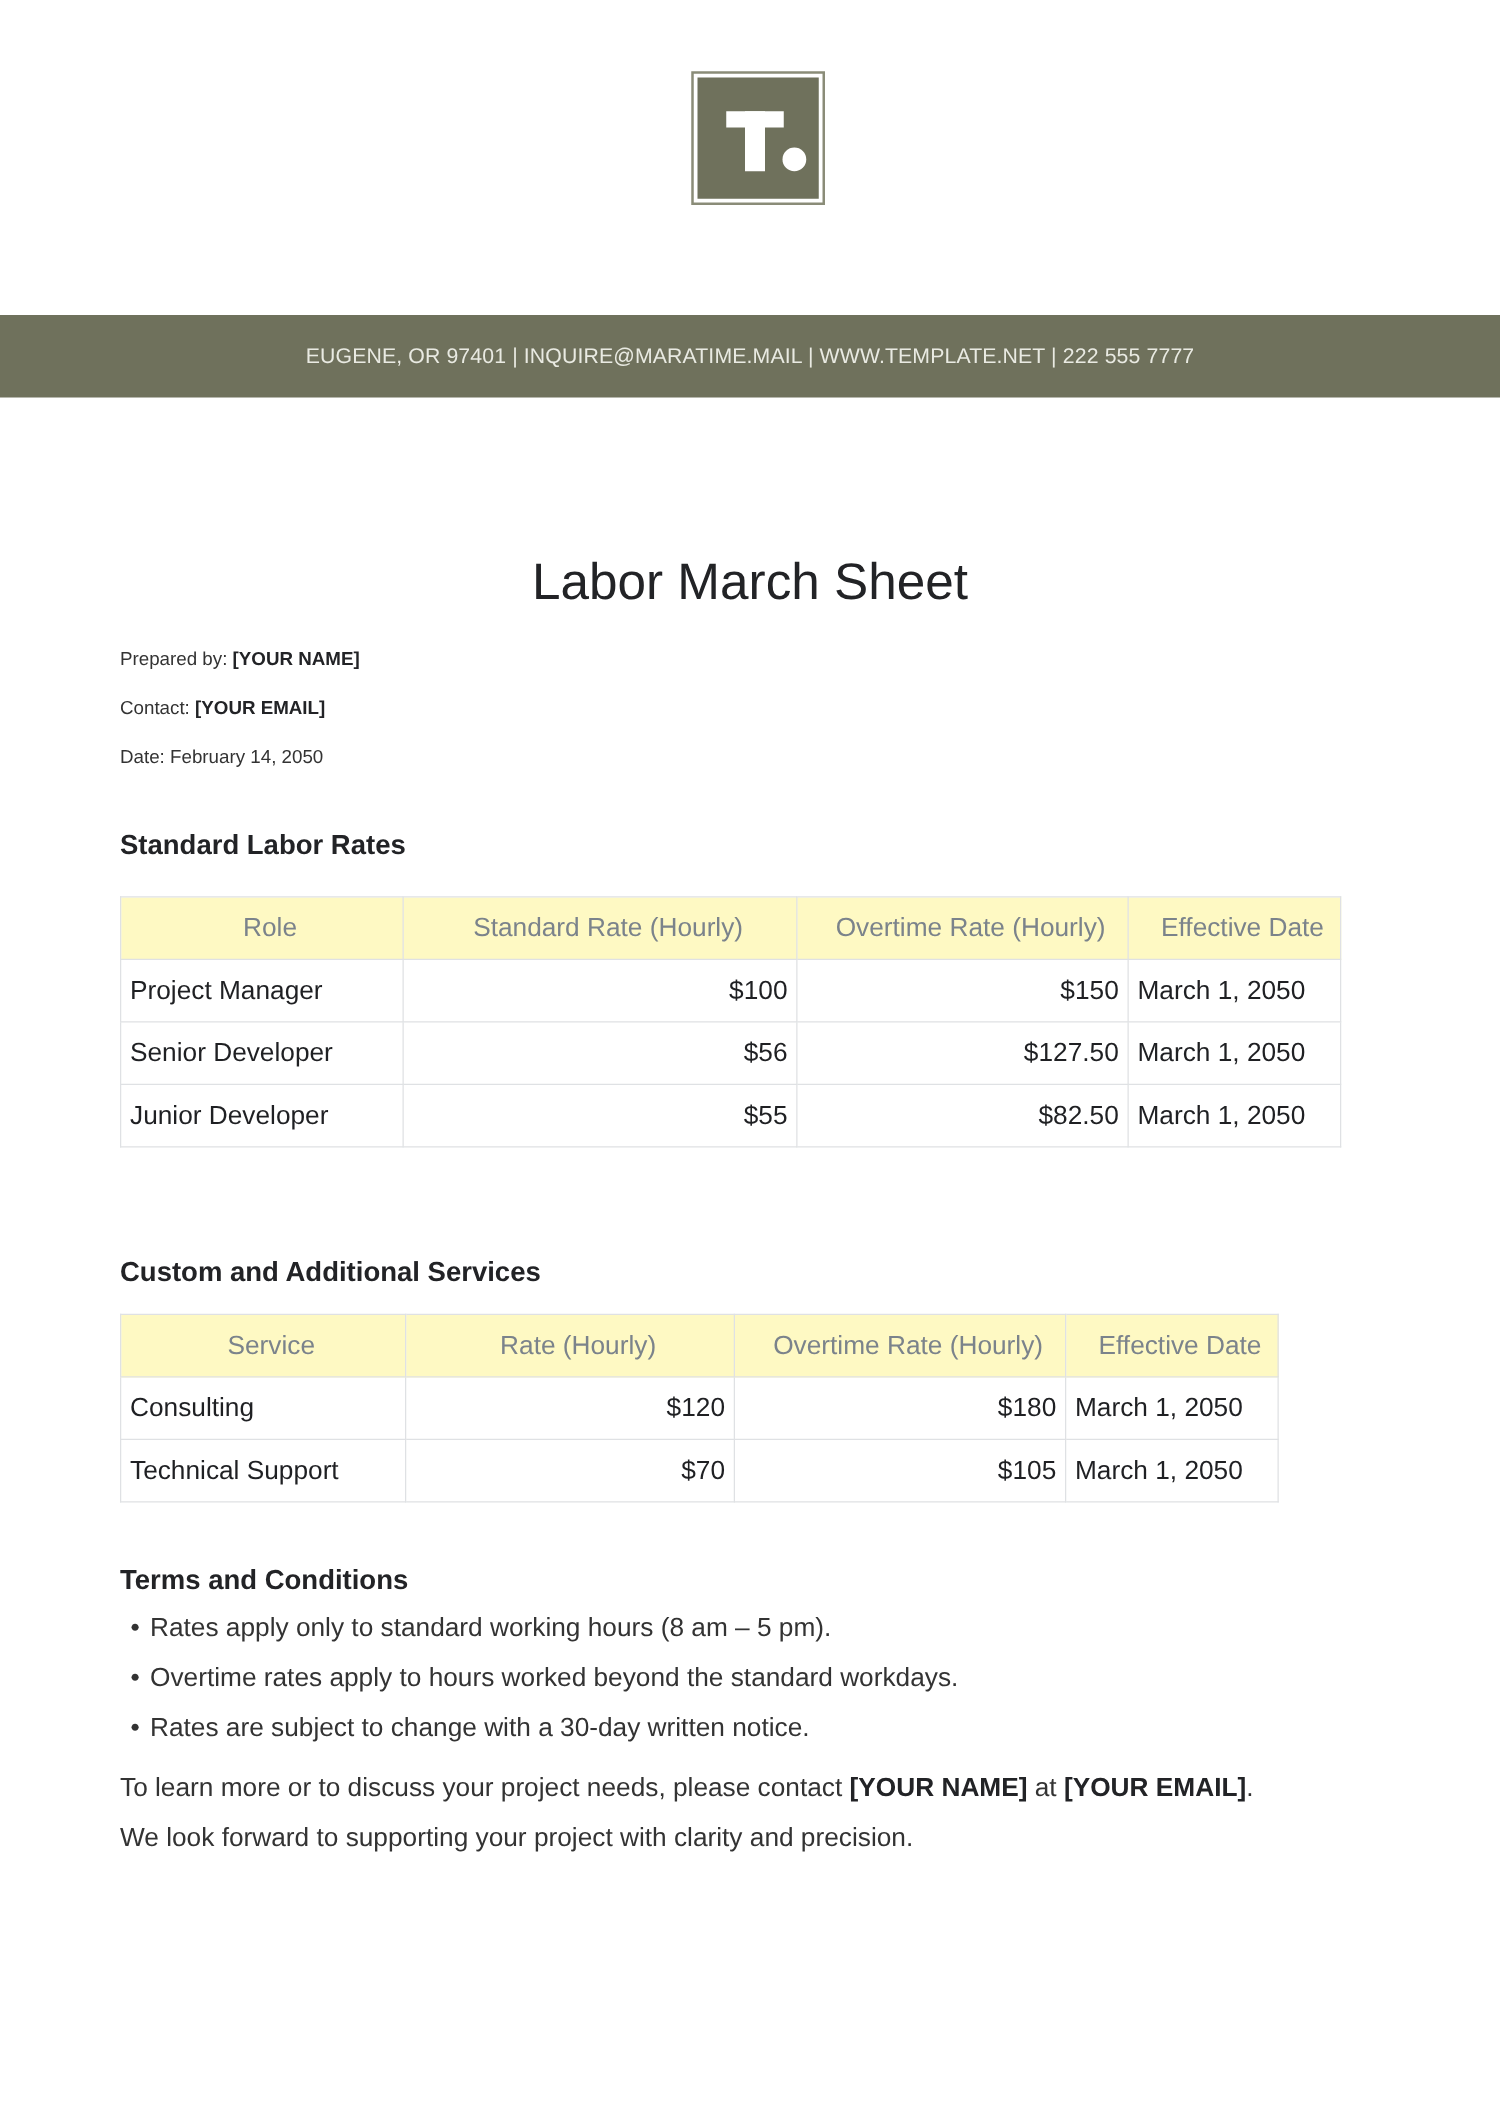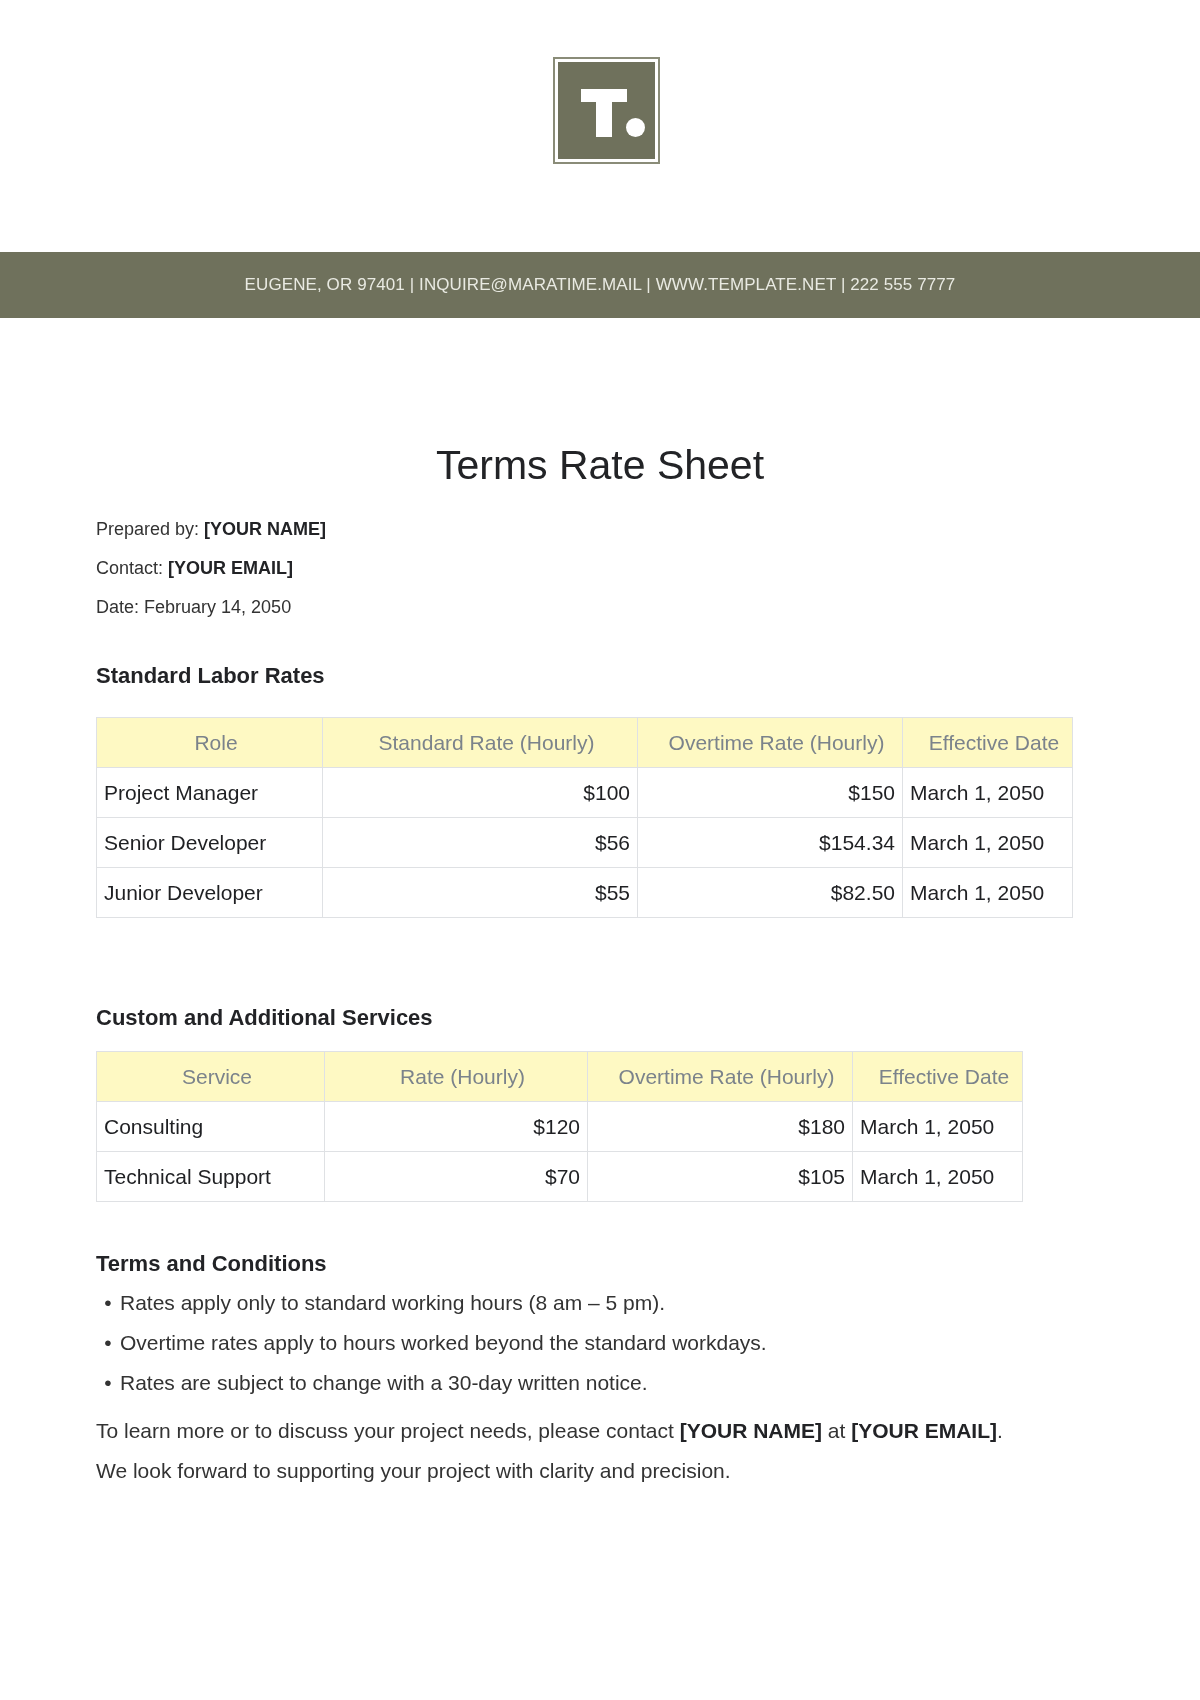--- a/index.html
+++ b/index.html
@@ -21,21 +21,21 @@
     position: absolute; left: 0; top: 224px; width: 1200px; height: 66px;
     background: #6f715c; color: #e9eae2; font-size: 17px;
     display: flex; align-items: center; justify-content: center; letter-spacing: 0.1px; margin-top: 28px;
   }
 
   .title {
     position: absolute; left: 0; width: 1200px; top: 442px; text-align: center;
     font-size: 41px; font-weight: 500; color: #222326;
   }
 
-  .meta { position: absolute; left: 96px; font-size: 18px; color: #333; }
+  .meta { position: absolute; left: 96px; font-size: 15px; color: #333; }
   .meta b { color: #222326; }
 
   .h2 { position: absolute; left: 96px; font-size: 22px; font-weight: bold; color: #222326; }
 
   table.rates {
     position: absolute; left: 96px; border-collapse: collapse; font-size: 21px;
   }
   table.rates th, table.rates td {
     border: 1.5px solid #dfe1e4; height: 50px; padding: 0 7px; box-sizing: border-box;
   }
@@ -59,21 +59,21 @@
     <div class="logo-t-bar"></div>
     <div class="logo-t-stem"></div>
     <div class="logo-dot"></div>
   </div>
 </div>
 
 <div class="band">
   <span>EUGENE, OR 97401 | INQUIRE@MARATIME.MAIL | WWW.TEMPLATE.NET | 222 555 7777</span>
 </div>
 
-<div class="title">Terms Rate Sheet</div>
+<div class="title">Labor March Sheet</div>
 
 <div class="meta" style="top:519px;">
   <span>Prepared by:</span>
   <b>[YOUR NAME]</b>
 </div>
 <div class="meta" style="top:558px;">
   <span>Contact:</span>
   <b>[YOUR EMAIL]</b>
 </div>
 <div class="meta" style="top:597px;">
@@ -95,21 +95,21 @@
   <tbody>
     <tr>
       <td class="l">Project Manager</td>
       <td class="c">$100</td>
       <td class="c">$150</td>
       <td class="l">March 1, 2050</td>
     </tr>
     <tr>
       <td class="l">Senior Developer</td>
       <td class="c">$56</td>
-      <td class="c">$154.34</td>
+      <td class="c">$127.50</td>
       <td class="l">March 1, 2050</td>
     </tr>
     <tr>
       <td class="l">Junior Developer</td>
       <td class="c">$55</td>
       <td class="c">$82.50</td>
       <td class="l">March 1, 2050</td>
     </tr>
   </tbody>
 </table>

